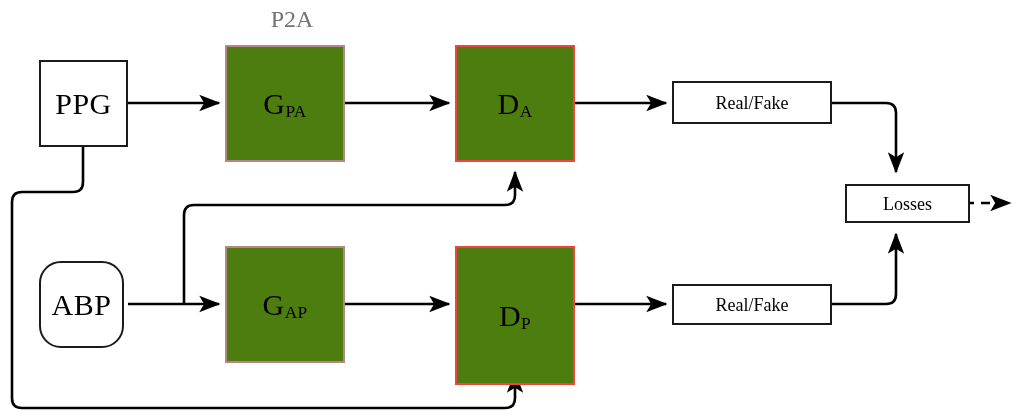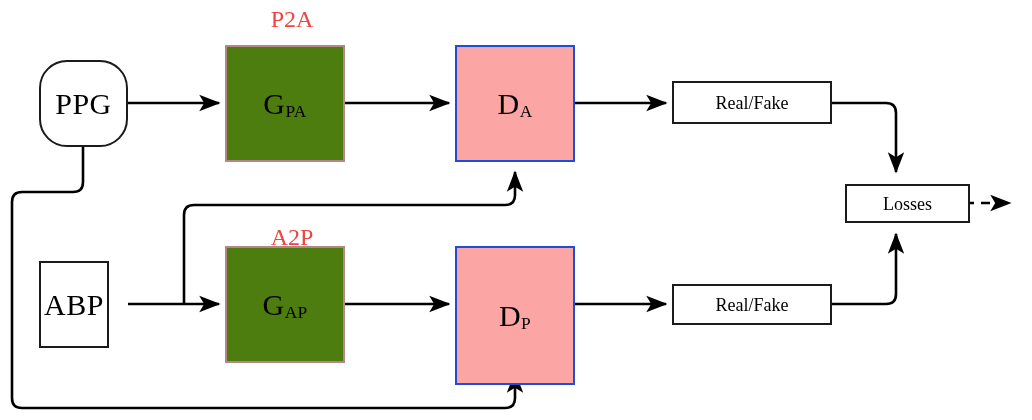--- a/index.html
+++ b/index.html
@@ -33,43 +33,43 @@
   }
   .node-plain{
     background:#ffffff;
     border:2px solid #1b1b1b;
   }
   .node-gen{
     background:#4d7c0f;
     border:2px solid #b58686;
   }
   .node-disc{
-    background:#fca5a5;
-    border:2px solid #1d4ed8;
+    background:#4d7c0f;
+    border:2px solid #ef4444;
   }
   .node-label{
     font-size:30px;
     letter-spacing:0.5px;
     white-space:nowrap;
   }
   .node-label-sm{
     font-size:18px;
     white-space:nowrap;
   }
   .node-label sub{
     font-size:0.58em;
     vertical-align:baseline;
     position:relative;
     top:0.22em;
     letter-spacing:0.3px;
   }
   .caption{
     position:absolute;
     font-size:24px;
-    color:#ef4444;
+    color:#737373;
     text-align:center;
     white-space:nowrap;
     z-index:2;
   }
 </style>
 </head>
 <body>
 
 <div id="diagram-canvas">
 
@@ -103,43 +103,42 @@
 
       <path d="M184,304 L184,215 Q184,205 194,205 L505,205 Q515,205 515,195 L515,172" marker-end="url(#arrowhead)"></path>
 
       <path d="M83,147 L83,182 Q83,192 73,192 L22,192 Q12,192 12,202 L12,398 Q12,408 22,408 L505,408 Q515,408 515,398 L515,373" marker-end="url(#arrowhead)"></path>
 
       <path d="M949,203 L1010,203" stroke-dasharray="9 7" marker-end="url(#arrowhead-dashed)"></path>
     </g>
   </svg>
 
   <div class="caption" style="left:232px;top:6px;width:120px;">P2A</div>
-  <div class="caption" style="left:232px;top:224px;width:120px;">A2P</div>
 
-  <div class="node node-plain" style="left:39px;top:60px;width:89px;height:87px;border-radius:28px;">
+  <div class="node node-plain" style="left:39px;top:60px;width:89px;height:87px;">
     <span class="node-label">PPG</span>
   </div>
 
   <div class="node node-gen" style="left:225px;top:45px;width:120px;height:117px;">
     <span class="node-label"><span>G</span><sub>PA</sub></span>
   </div>
 
   <div class="node node-disc" style="left:455px;top:45px;width:120px;height:117px;">
     <span class="node-label"><span>D</span><sub>A</sub></span>
   </div>
 
   <div class="node node-plain" style="left:672px;top:81px;width:160px;height:43px;">
     <span class="node-label-sm">Real/Fake</span>
   </div>
 
   <div class="node node-plain" style="left:845px;top:184px;width:125px;height:39px;">
     <span class="node-label-sm">Losses</span>
   </div>
 
-  <div class="node node-plain" style="left:39px;top:261px;width:70px;height:87px;">
+  <div class="node node-plain" style="left:39px;top:261px;width:85px;height:87px;border-radius:22px;">
     <span class="node-label">ABP</span>
   </div>
 
   <div class="node node-gen" style="left:225px;top:246px;width:120px;height:117px;">
     <span class="node-label"><span>G</span><sub>AP</sub></span>
   </div>
 
   <div class="node node-disc" style="left:455px;top:246px;width:120px;height:139px;">
     <span class="node-label"><span>D</span><sub>P</sub></span>
   </div>

